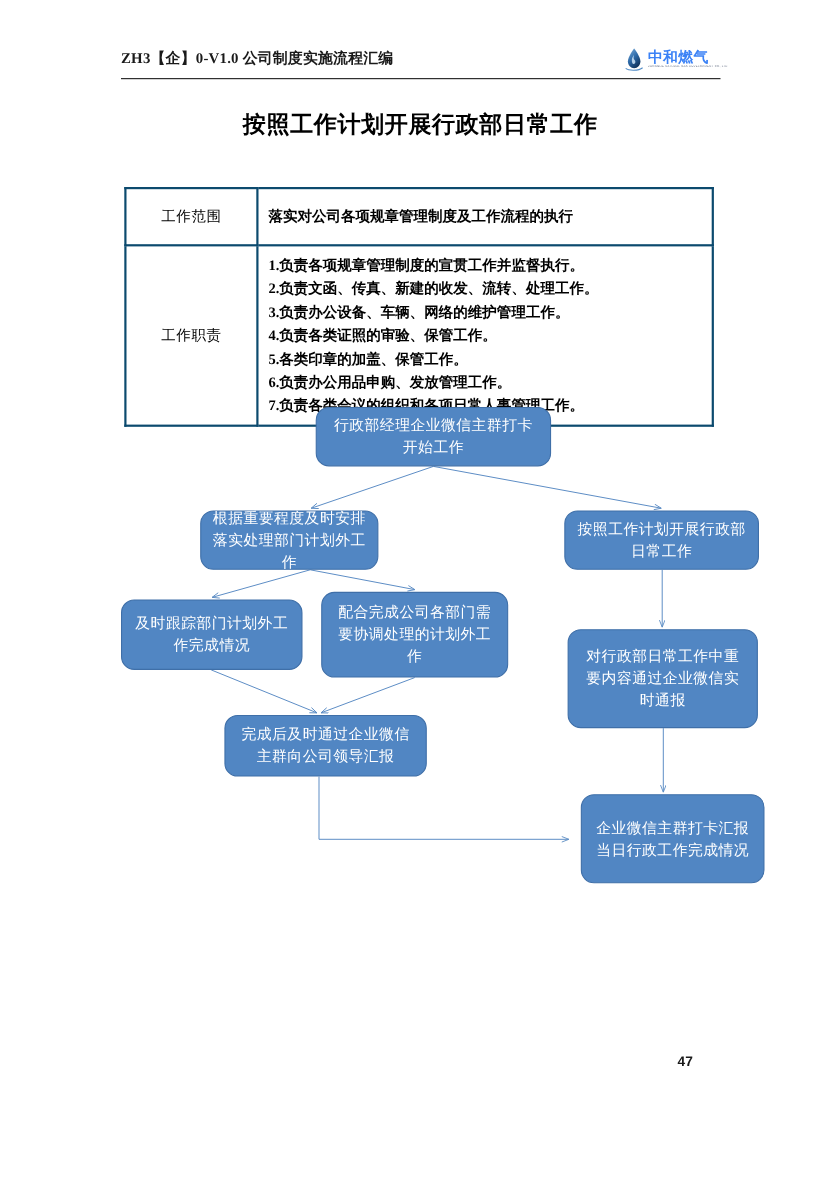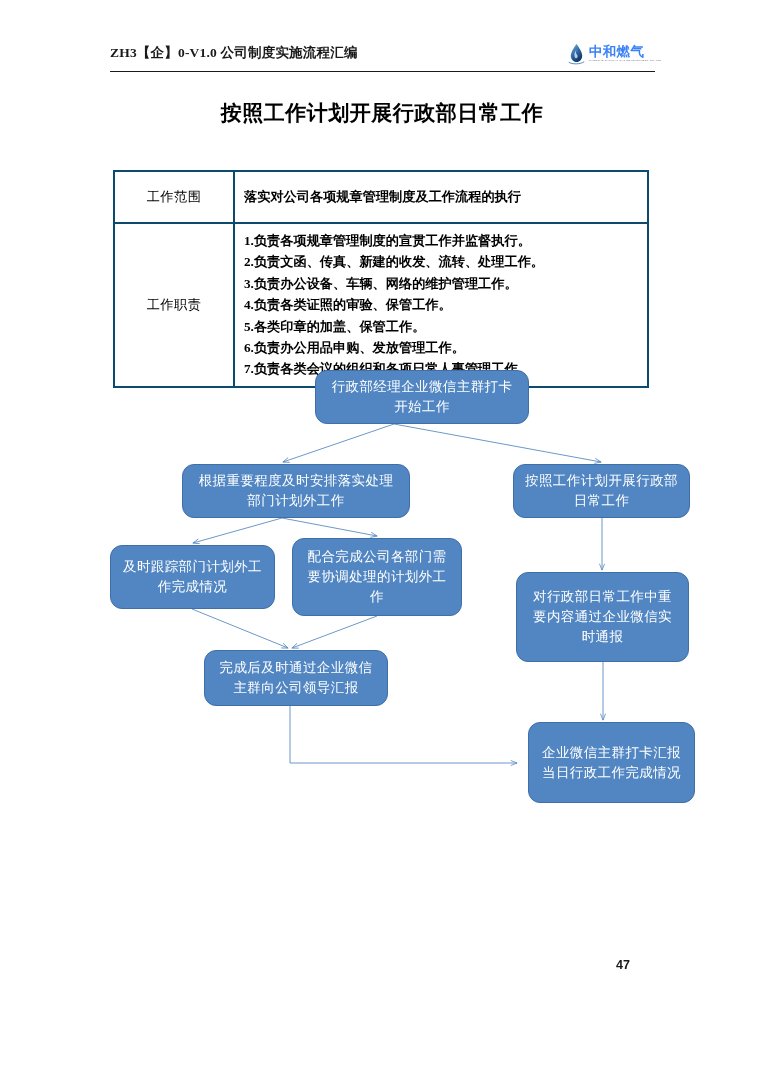--- a/index.html
+++ b/index.html
@@ -169,22 +169,22 @@
     justify-content: center;
     text-align: center;
     font-family: "Liberation Serif", "DejaVu Serif", serif;
     font-size: 13.5px;
     line-height: 1.48;
     letter-spacing: 0.4px;
     padding: 4px 10px;
   }
 
   
-  #node-start      { left: 287px; top: 370px; width: 214px; height: 54px; margin-left: 28px; }
-  #node-unplanned  { left: 182px; top: 464px; width: 228px; height: 54px; text-align: center; }
+  #node-start      { left: 287px; top: 370px; width: 214px; height: 54px; }
+  #node-unplanned  { left: 182px; top: 464px; width: 162px; height: 54px; text-align: center; }
   #node-daily      { left: 513px; top: 464px; width: 177px; height: 54px; }
   #node-track      { left: 110px; top: 545px; width: 165px; height: 64px; }
   #node-coord      { left: 292px; top: 538px; width: 170px; height: 78px; }
   #node-notify     { left: 516px; top: 572px; width: 173px; height: 90px; }
   #node-report     { left: 204px; top: 650px; width: 184px; height: 56px; }
   #node-final      { left: 528px; top: 722px; width: 167px; height: 81px; }
 
   
   .page-number {
     position: absolute;

